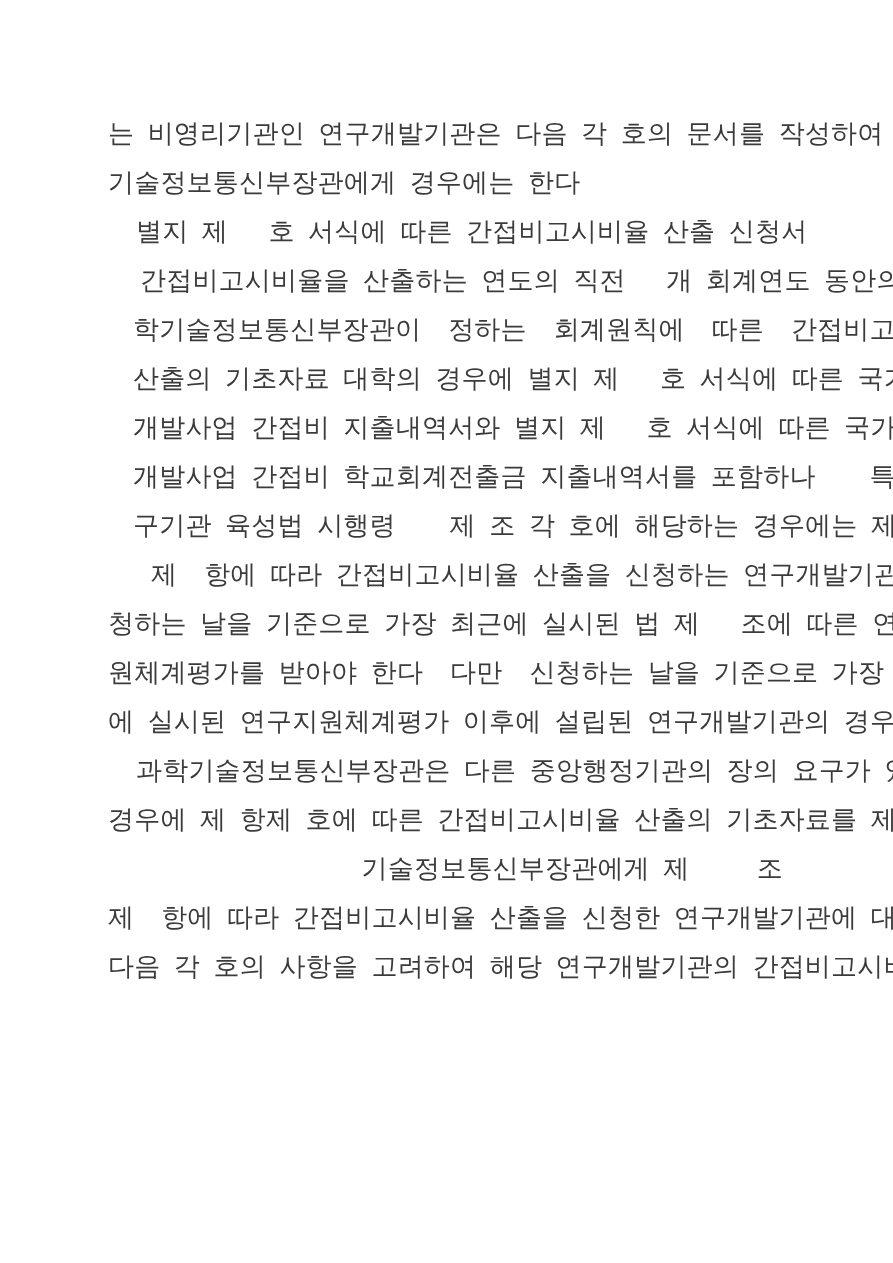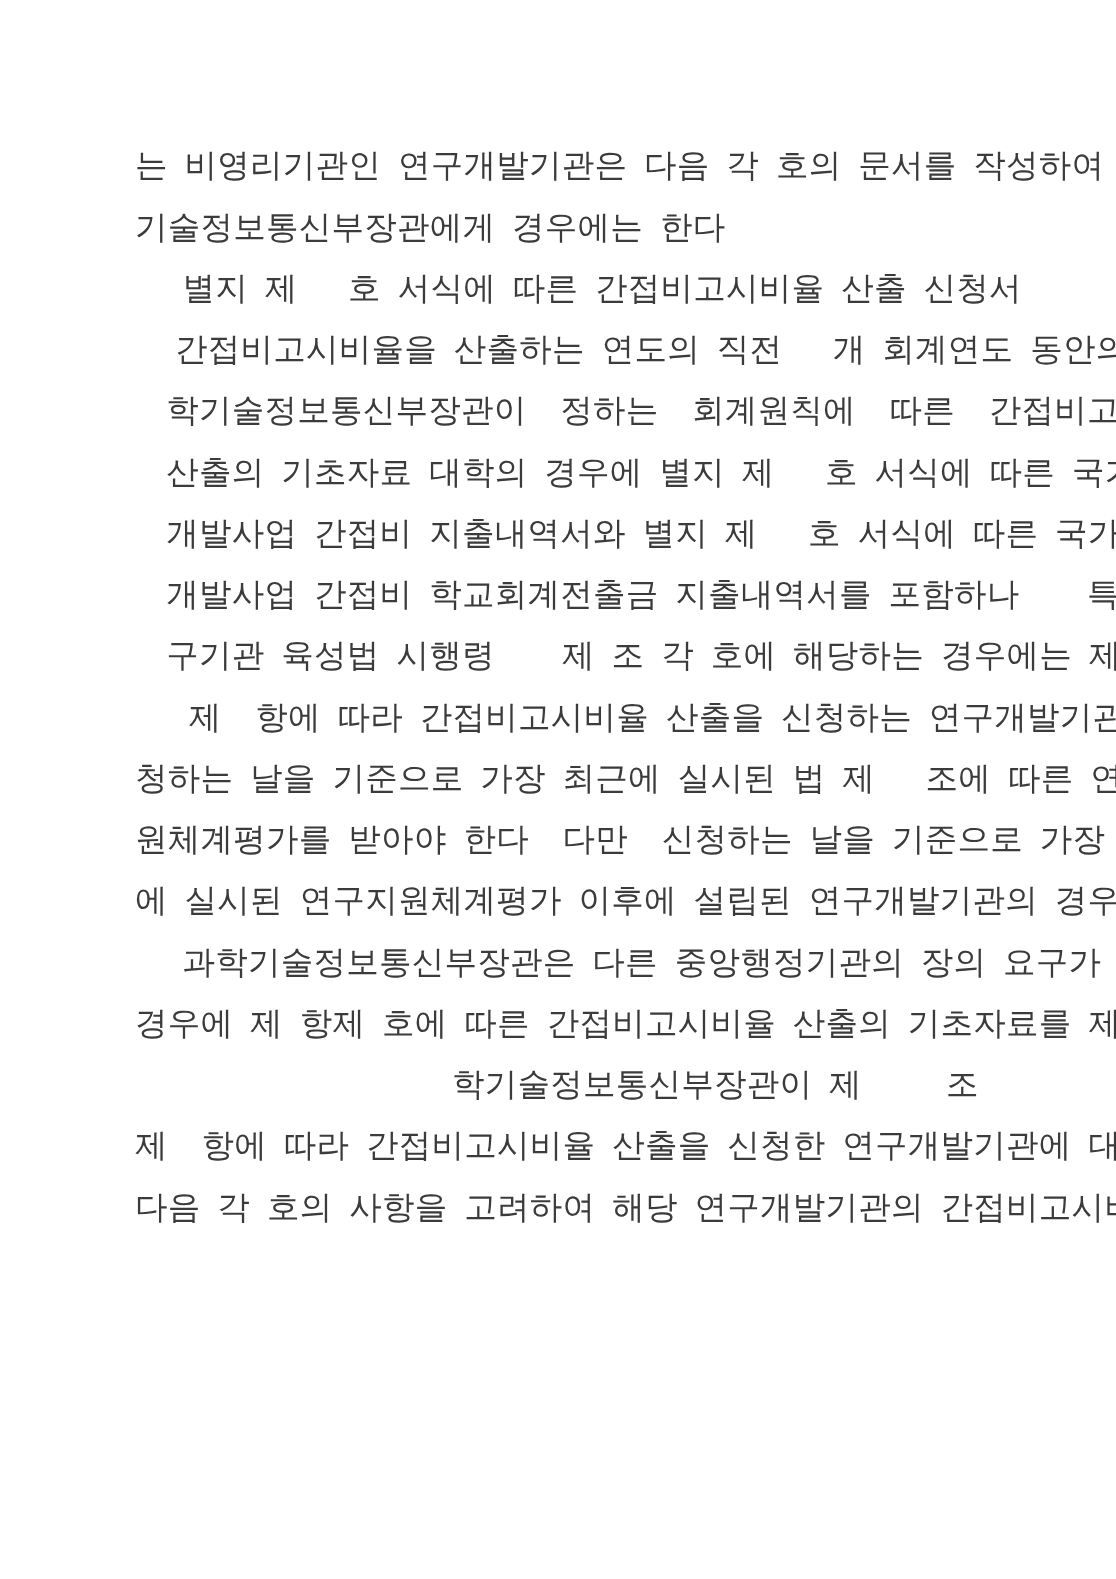--- a/index.html
+++ b/index.html
@@ -24,21 +24,21 @@
   }
   .line {
     font-size: 26px;
     line-height: 49px;
     height: 49px;
     white-space: pre;          
     word-spacing: 5px;         
     letter-spacing: 0.2px;
   }
   
-  .ind-a { margin-left: 38px; }   
+  .ind-a { margin-left: 28px; }   
   .ind-b { margin-left: 32px; }   
   .ind-c { margin-left: 25px; }   
   .ind-d { margin-left: 43px; }   
   .align-right { text-align: right; padding-right: 9px; }
 </style>
 </head>
 <body>
 
 <div class="page">
   <div class="textblock">
@@ -50,17 +50,17 @@
     <div class="line ind-c">산출의 기초자료 대학의 경우에 별지 제   호 서식에 따른 국가연구</div>
     <div class="line ind-c">개발사업 간접비 지출내역서와 별지 제   호 서식에 따른 국가연구</div>
     <div class="line ind-c">개발사업 간접비 학교회계전출금 지출내역서를 포함하나    특정연</div>
     <div class="line ind-c">구기관 육성법 시행령    제 조 각 호에 해당하는 경우에는 제외한</div>
     <div class="line ind-d">제  항에 따라 간접비고시비율 산출을 신청하는 연구개발기관은 신</div>
     <div class="line">청하는 날을 기준으로 가장 최근에 실시된 법 제   조에 따른 연구지</div>
     <div class="line">원체계평가를 받아야 한다  다만  신청하는 날을 기준으로 가장 최근</div>
     <div class="line">에 실시된 연구지원체계평가 이후에 설립된 연구개발기관의 경우에는</div>
     <div class="line ind-a">과학기술정보통신부장관은 다른 중앙행정기관의 장의 요구가 있는</div>
     <div class="line">경우에 제 항제 호에 따른 간접비고시비율 산출의 기초자료를 제공</div>
-    <div class="line align-right">학기술정보통신부장관이 제     조</div>
+    <div class="line align-right">기술정보통신부장관에게 제     조</div>
     <div class="line">제  항에 따라 간접비고시비율 산출을 신청한 연구개발기관에 대하여</div>
     <div class="line">다음 각 호의 사항을 고려하여 해당 연구개발기관의 간접비고시비율</div>
   </div>
 </div>
 
 </body></html>

